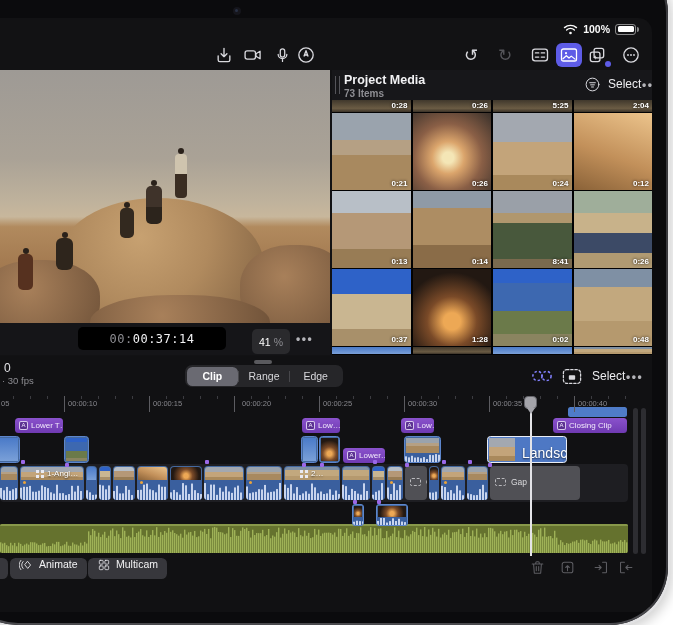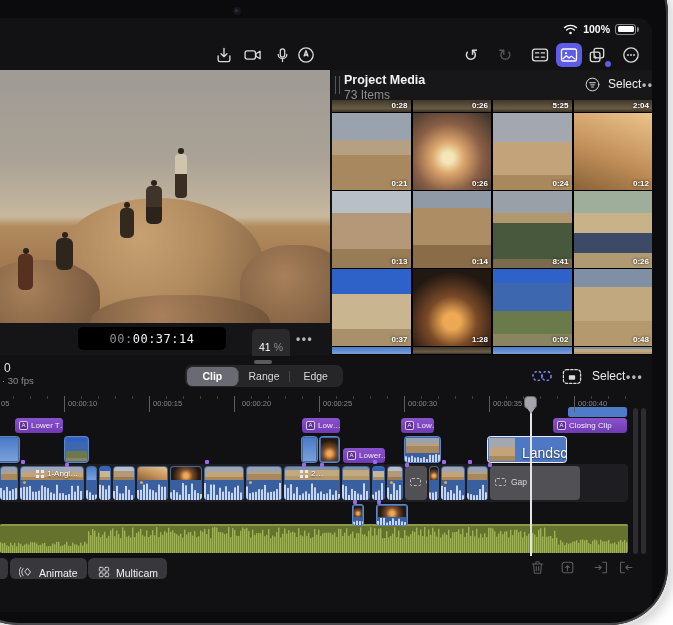--- a/index.html
+++ b/index.html
@@ -39,32 +39,32 @@
     background:radial-gradient(circle at 40% 30%,#c7a171 0%,#b08a5e 45%,#7e5f40 100%);}
   .rockblob{position:absolute;border-radius:45%;background:radial-gradient(circle at 40% 35%,#a8805a,#6e5138);}
   .person{position:absolute;}
   .person::before{content:"";position:absolute;left:50%;top:-6px;margin-left:-3px;width:6px;height:6px;
     border-radius:50%;background:#2a211a;}
   #vctrl{position:absolute;left:0;bottom:0;width:330px;height:32px;background:#151518;}
   .tc-pill{position:absolute;left:78px;top:4px;width:148px;height:23px;background:#000;border-radius:5px;
     display:flex;align-items:center;justify-content:center;font-family:"DejaVu Sans Mono",monospace;
     font-size:12px;color:#f2f2f4;letter-spacing:.5px;}
   .tc-dim{color:#8e8e93;}
-  .zoom-box{position:absolute;left:252px;top:6px;width:38px;height:36px;background:#2a2a2d;border-radius:5px;
+  .zoom-box{position:absolute;left:252px;top:6px;width:38px;height:25px;background:#2a2a2d;border-radius:5px;
     display:flex;align-items:center;justify-content:center;gap:3px;font-size:10.5px;color:#fff;}
   .zoom-box .pct{color:#8e8e93;}
   .more-dots{color:#b4b4b9;font-size:12px;letter-spacing:1.5px;font-weight:700;}
   #vmore{position:absolute;left:296px;top:9px;}
   
   #media{position:absolute;left:332px;top:52px;width:320px;height:285px;background:#020203;}
   #media-header{position:absolute;top:0;left:0;width:320px;height:30px;background:#17171a;z-index:4;}
   .mh-grip{position:absolute;left:3px;top:6px;width:5px;height:18px;
     border-left:1.5px solid #55555a;border-right:1.5px solid #55555a;}
   .mh-title{position:absolute;left:12px;top:3px;font-size:12.5px;font-weight:700;color:#f2f2f4;}
-  .mh-count{position:absolute;left:12px;top:18px;font-size:12px;color:#8e8e93;}
+  .mh-count{position:absolute;left:12px;top:18px;font-size:10px;color:#8e8e93;font-weight:bold;}
   .mh-filter{position:absolute;left:252px;top:6px;width:17px;height:17px;}
   .mh-select{position:absolute;left:276px;top:7px;font-size:12px;color:#ededf0;}
   .mh-more{position:absolute;left:310px;top:8px;}
   #media-grid{position:absolute;left:0;top:30px;width:320px;height:255px;overflow:hidden;}
   .mrow{display:flex;gap:2px;margin-bottom:1px;}
   .thumb{width:78.5px;height:77px;position:relative;overflow:hidden;}
   .mrow.pt .thumb{height:12px;}
   .mrow.pb .thumb{height:7px;}
   .dur{position:absolute;right:3px;bottom:2px;font-size:8px;font-weight:700;color:#fff;
     text-shadow:0 0 3px rgba(0,0,0,.95);}
@@ -144,21 +144,21 @@
   
   .playhead{position:absolute;left:530px;top:40px;width:1.5px;height:160px;background:#e4e4e8;z-index:20;}
   .ph-head{position:absolute;left:524px;top:40px;width:13px;height:19px;z-index:21;}
   .ph-cap{width:13px;height:13px;background:#a4a4aa;border:1px solid #66666c;border-radius:4px;}
   .ph-head::after{content:"";position:absolute;top:12px;left:2.5px;width:0;height:0;
     border-left:4px solid transparent;border-right:4px solid transparent;border-top:6px solid #a4a4aa;}
   
   .sbarpill{position:absolute;width:5px;border-radius:3px;background:#2d2d31;}
   
   .fbtn{position:absolute;top:202px;height:21px;background:#37373c;border-radius:5.5px;color:#f2f2f4;
-    font-size:10.5px;display:flex;align-items:flex-end;gap:5px;padding:0 9px;white-space:nowrap;}
+    font-size:10.5px;display:flex;align-items:flex-start;gap:5px;padding:0 9px;white-space:nowrap;}
   .fbtn svg{stroke:#e8e8ec;fill:none;stroke-width:1.4;stroke-linecap:round;}
   .ricon{position:absolute;top:203px;width:18px;height:18px;}
   .ricon svg{stroke:#5d5d62;fill:none;stroke-width:1.5;stroke-linecap:round;stroke-linejoin:round;}
   .icon-svg{stroke:#d9d9de;fill:none;stroke-width:1.5;stroke-linecap:round;stroke-linejoin:round;}
 </style>
 </head>
 <body>
 
 <div class="device"></div>
 <div class="cam">

